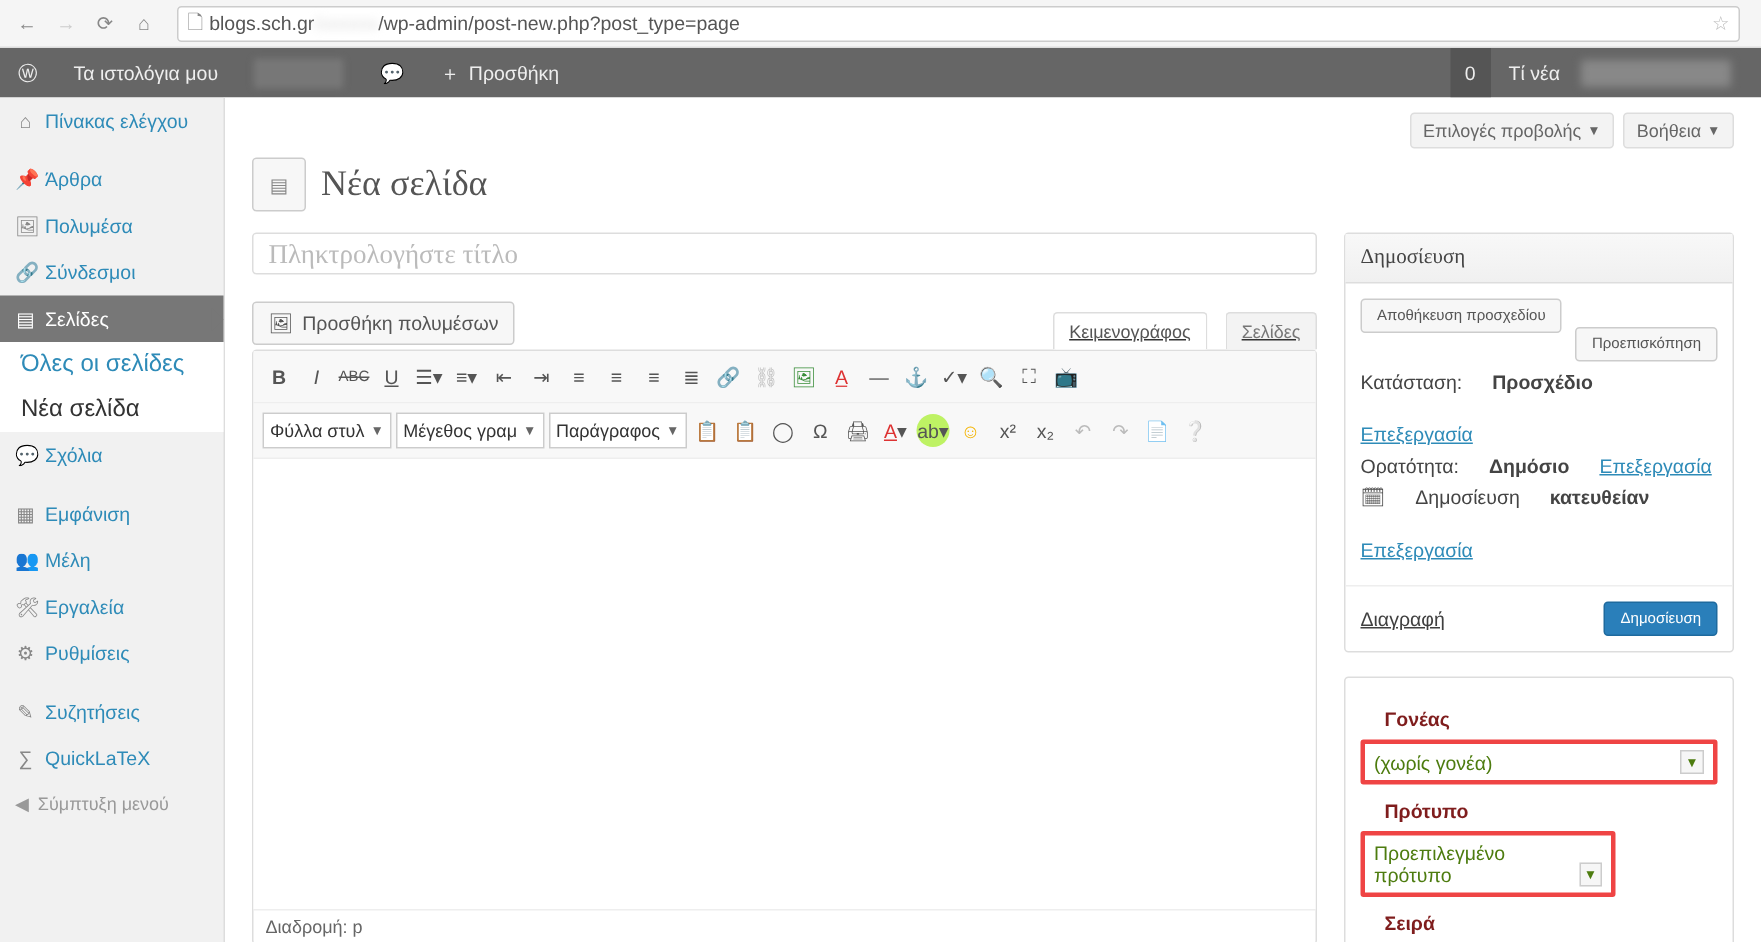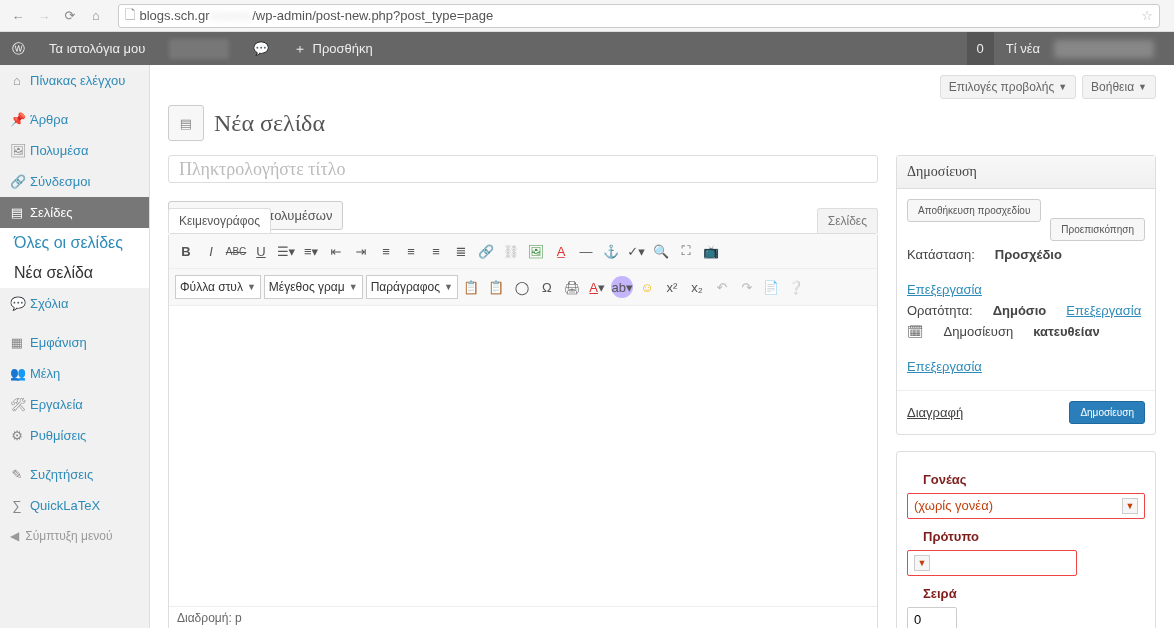--- a/index.html
+++ b/index.html
@@ -40,42 +40,42 @@
 
 .cols { display: flex; gap: 18px; align-items: flex-start; }
 .main-col { flex: 1; }
 .side-col { width: 260px; }
 
 .title-input { width: 100%; height: 28px; border: 1px solid #ddd; border-radius: 3px; padding: 0 10px; font-size: 18px; color: #888; font-family: Georgia, serif; }
 .title-input::placeholder { color: #bbb; }
 
 .media-btn { margin: 18px 0 8px 0; display: inline-flex; align-items: center; gap: 6px; border: 1px solid #ccc; background: #f7f7f7; padding: 6px 10px; border-radius: 3px; cursor: pointer; font-size: 13px; color: #555; }
 
-.editor-tabs { display: flex; justify-content: space-between; gap: 12px; margin-top: -30px; }
+.editor-tabs { display: flex; justify-content: flex-end; gap: 12px; margin-top: -30px; text-decoration: underline; }
 .editor-tab { border: 1px solid #ddd; border-bottom: none; background: #f3f3f3; padding: 5px 10px; font-size: 12px; color: #777; border-radius: 3px 3px 0 0; cursor: pointer; }
 .editor-tab.active { background: #fff; color: #555; }
 
 .editor-box { border: 1px solid #ddd; border-radius: 3px; background: #fff; }
 .toolbar { display: flex; flex-wrap: wrap; align-items: center; gap: 3px; padding: 6px; border-bottom: 1px solid #eee; background: #f8f8f8; }
 .toolbar .tb-btn { width: 22px; height: 22px; display: flex; align-items: center; justify-content: center; color: #555; cursor: pointer; border-radius: 2px; font-size: 13px; }
 .toolbar .tb-sel { height: 24px; border: 1px solid #ccc; background: #fff; font-size: 12px; padding: 0 4px; display: flex; align-items: center; gap: 4px; cursor: pointer; }
 .toolbar .tb-sel .caret { font-size: 9px; color: #666; }
 .editor-area { height: 300px; background: #fff; }
 .editor-status { border-top: 1px solid #eee; padding: 4px 8px; font-size: 12px; color: #666; }
 
 .postbox { border: 1px solid #ddd; border-radius: 3px; margin-bottom: 16px; background: #fff; }
 .postbox h3 { background: linear-gradient(#f8f8f8,#f0f0f0); border-bottom: 1px solid #ddd; padding: 8px 10px; font-size: 14px; font-weight: normal; color: #444; font-family: Georgia, serif; }
 .postbox .inside { padding: 10px; font-size: 13px; color: #444; }
 .postbox .row { margin: 6px 0; display: flex; align-items: center; gap: 20px; flex-wrap: wrap; }
 .postbox .actions { border-top: 1px solid #eee; padding: 10px; display: flex; justify-content: space-between; align-items: center; }
 .btn { border: 1px solid #ccc; background: #f7f7f7; padding: 5px 10px; border-radius: 3px; cursor: pointer; font-size: 10px; color: #555; }
 .btn-primary { background: #2a7fba; border-color: #1e6a9e; color: #fff; }
 .link { color: #2e8bb8; text-decoration: underline; cursor: pointer; }
 .link-red { color: #404040; text-decoration: underline; cursor: pointer; }
-.select-box { display: flex; align-items: flex-start; justify-content: space-between; border: 1px solid #ef4444; background: #fff; padding: 4px 6px; border-radius: 2px; cursor: pointer; font-size: 13px; color: #c2410c; }
+.select-box { display: flex; align-items: flex-end; justify-content: space-between; border: 3px solid #ef4444; background: #fff; padding: 4px 6px; border-radius: 2px; cursor: pointer; font-size: 13px; color: #4d7c0f; }
 .select-box .caret-box { border: 1px solid #ccc; width: 16px; height: 16px; display: flex; align-items: center; justify-content: center; font-size: 9px; background: #f6f6f6; }
 .field-label { font-weight: bold; font-size: 13px; color: #7f1d1d; margin: 10px 0 6px 16px; display: block; }
 .small-input { width: 50px; border: 1px solid #ccc; padding: 4px 6px; border-radius: 2px; font-size: 13px; }
 .mi-icon { width: 14px; display: inline-block; text-align: center; color: #888; }
 .top-actions-left{display:flex;gap:6px;}
 .preview-row{display:flex;justify-content:flex-end;margin-top:-4px;margin-bottom:6px;}
 </style>
 </head>
 <body>
 
@@ -250,21 +250,21 @@
             <div class="tb-sel">
                 <span>Παράγραφος</span>
                 <span class="caret">▼</span>
               </div>
             <div class="tb-btn">📋</div>
             <div class="tb-btn">📋</div>
             <div class="tb-btn">◯</div>
             <div class="tb-btn">Ω</div>
             <div class="tb-btn">🖨</div>
             <div class="tb-btn"><u style="color:#d33;">A</u>▾</div>
-            <div class="tb-btn" style="background:#c4b5fd;border-radius:11px;">ab▾</div>
+            <div class="tb-btn" style="background:#bef264;border-radius:11px;">ab▾</div>
             <div class="tb-btn" style="color:#f4b400;">☺</div>
             <div class="tb-btn">x²</div>
             <div class="tb-btn">x₂</div>
             <div class="tb-btn" style="color:#bbb;">↶</div>
             <div class="tb-btn" style="color:#bbb;">↷</div>
             <div class="tb-btn">📄</div>
             <div class="tb-btn" style="color:#666;">❔</div>
           </div>
           <div class="editor-area"></div>
           <div class="editor-status">Διαδρομή: p</div>
@@ -307,20 +307,21 @@
 
         <div class="postbox">
           <div class="inside">
             <span class="field-label">Γονέας</span>
             <div class="select-box">
               <span>(χωρίς γονέα)</span>
                 <span class="caret-box">▼</span>
             </div>
             <span class="field-label">Πρότυπο</span>
             <div class="select-box" style="width:170px;">
+              <span>Προεπιλεγμένο πρότυπο</span>
                 <span class="caret-box">▼</span>
             </div>
             <span class="field-label">Σειρά</span>
             <input class="small-input" value="0" style="">
           </div>
         </div>
       </div>
     </div>
   </div>
 </div>

